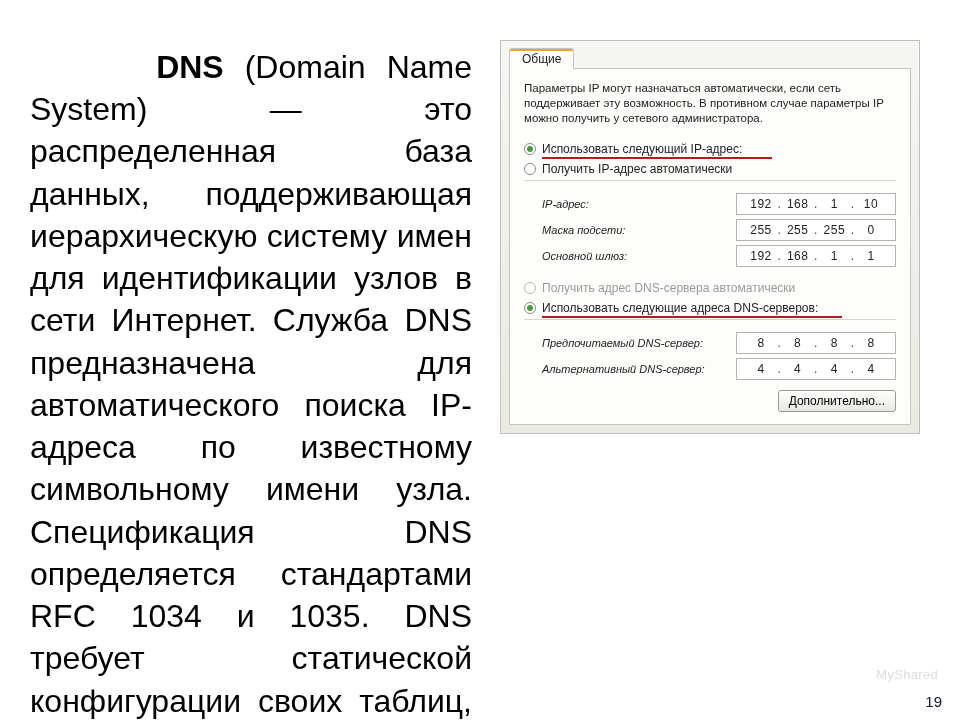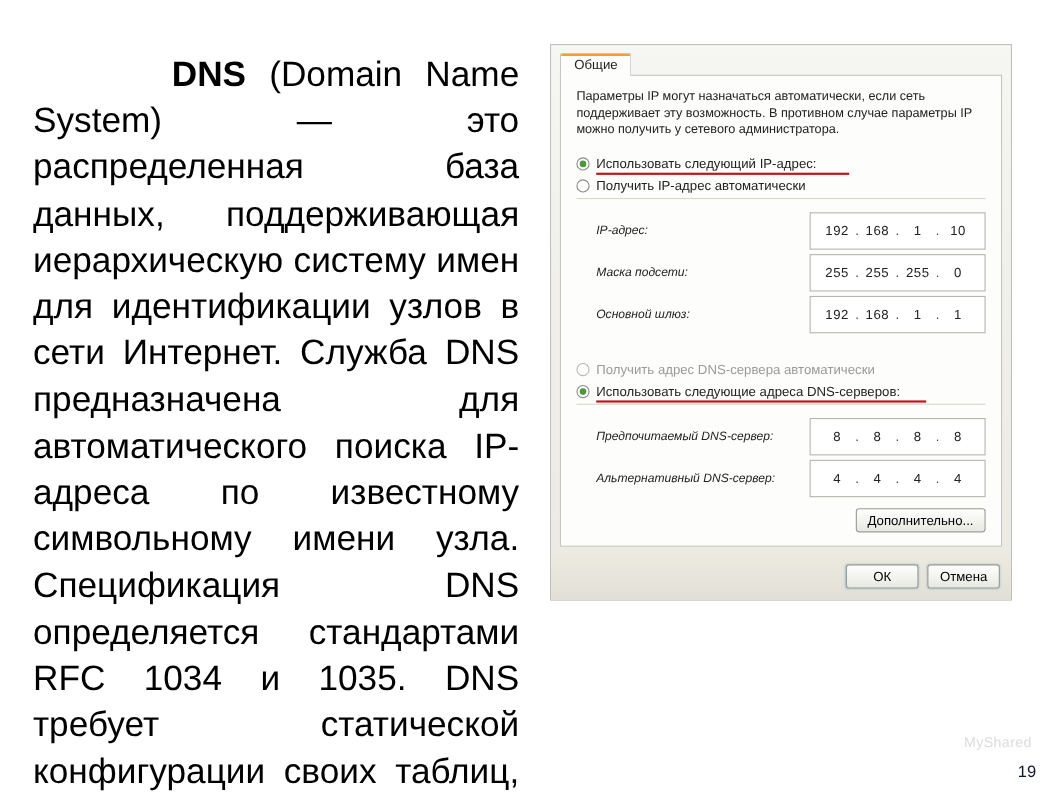--- a/index.html
+++ b/index.html
@@ -116,21 +116,21 @@
   }
   .field-row {
     display: flex;
     align-items: center;
     justify-content: space-between;
     margin: 4px 0 4px 18px;
   }
   .field-label { font-size: 11px; font-style: italic; }
   .ip-box {
     width: 160px;
-    height: 34px;
+    height: 22px;
     border: 1px solid #b5b5b0;
     background: #fff;
     display: flex;
     align-items: center;
     justify-content: space-between;
     padding: 0 10px;
     font-size: 12px;
     letter-spacing: 0.5px;
   }
   .ip-box .oct {
@@ -241,21 +241,21 @@
                 <span class="dot">.</span>
               <span class="oct">168</span>
                 <span class="dot">.</span>
               <span class="oct">1</span>
                 <span class="dot">.</span>
               <span class="oct">1</span>
             </span>
           </div>
         </div>
 
-        <div class="group" style="margin-top:26px;">
+        <div class="group" style="margin-top:14px;">
           <div class="radio-row">
             <span class="radio disabled"></span>
             <span class="radio-label disabled">Получить адрес DNS-сервера автоматически</span>
           </div>
           <div class="radio-row">
             <span class="radio sel"></span>
             <span class="radio-label">Использовать следующие адреса DNS-серверов:</span>
             <span class="underline-red" style="left:18px; width:300px;"></span>
           </div>
           <div class="divider"></div>
@@ -284,22 +284,18 @@
               <span class="oct">4</span>
             </span>
           </div>
         </div>
 
         <div class="btn-row">
           <button class="btn">Дополнительно...</button>
         </div>
       </div>
 
-      <div class="footer-btns">
-        <button class="btn">ОК</button>
-        <button class="btn">Отмена</button>
-      </div>
     </div>
   </div>
 </div>
 
 <div class="watermark">MyShared</div>
 <div class="pgnum">19</div>
 
 </body></html>

